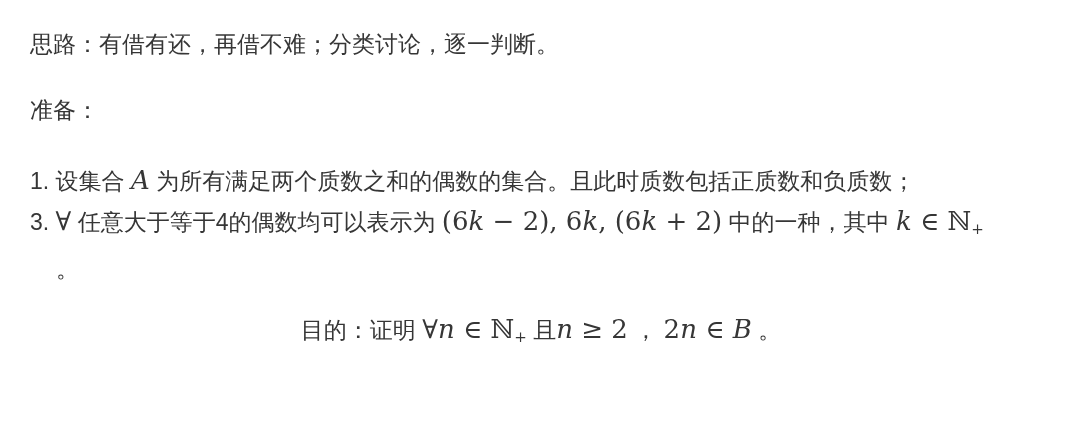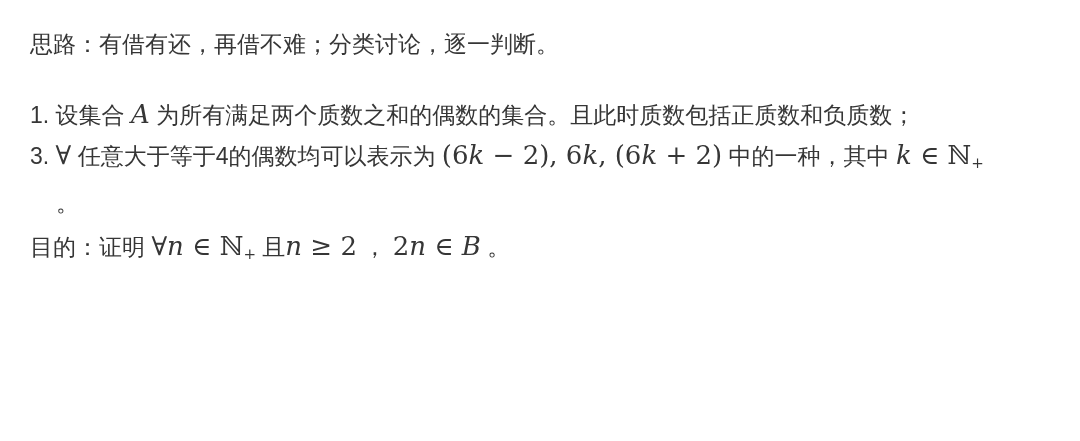--- a/index.html
+++ b/index.html
@@ -18,21 +18,21 @@
     padding: 24px 28px 0 30px;
   }
   .line {
     margin: 0;
     font-size: 23px;
     line-height: 40px;
     white-space: nowrap;
   }
   .prep   { margin-top: 26px; }
   .items  { margin-top: 30px; }
-  .goal   { margin-top: 3px; }
+  .goal   { margin-top: 20px; text-align: center; }
   .cont   { padding-left: 26px; }
 
   
   .seg-cn {
     font-family: "Liberation Sans", "DejaVu Sans", sans-serif;
   }
   .seg-mi {
     font-family: "DejaVu Serif", "Liberation Serif", serif;
     font-style: italic;
     font-size: 26px;
@@ -55,20 +55,21 @@
     vertical-align: -4px;
   }
 </style>
 </head>
 <body>
 
 <div class="doc">
 
   <p class="line intro"><span class="seg-cn">思路：有借有还，再借不难；分类讨论，逐一判断。</span></p>
 
+  <p class="line prep"><span class="seg-cn">准备：</span></p>
 
   <div class="items">
     <p class="line item"><span class="seg-cn">1. 设集合 </span><span class="seg-mi">A</span><span class="seg-cn"> 为所有满足两个质数之和的偶数的集合。且此时质数包括正质数和负质数；</span></p>
     <p class="line item"><span class="seg-cn">3. </span><span class="seg-mo">∀</span><span class="seg-cn"> 任意大于等于4的偶数均可以表示为 </span><span class="seg-mn">(6</span><span class="seg-mi">k</span><span class="seg-mo"> − </span><span class="seg-mn">2), 6</span><span class="seg-mi">k</span><span class="seg-mn">, (6</span><span class="seg-mi">k</span><span class="seg-mo"> + </span><span class="seg-mn">2)</span><span class="seg-cn"> 中的一种，其中 </span><span class="seg-mi">k</span><span class="seg-mo"> ∈ </span><span class="seg-bb">ℕ</span><span class="seg-sub">+</span></p>
     <p class="line item cont"><span class="seg-cn">。</span></p>
   </div>
 
   <p class="line goal"><span class="seg-cn">目的：证明 </span><span class="seg-mo">∀</span><span class="seg-mi">n</span><span class="seg-mo"> ∈ </span><span class="seg-bb">ℕ</span><span class="seg-sub">+</span><span class="seg-cn"> 且</span><span class="seg-mi">n</span><span class="seg-mo"> ≥ </span><span class="seg-mn">2</span><span class="seg-cn"> ，  </span><span class="seg-mn">2</span><span class="seg-mi">n</span><span class="seg-mo"> ∈ </span><span class="seg-mi">B</span><span class="seg-cn"> 。</span></p>
 
 </div>

